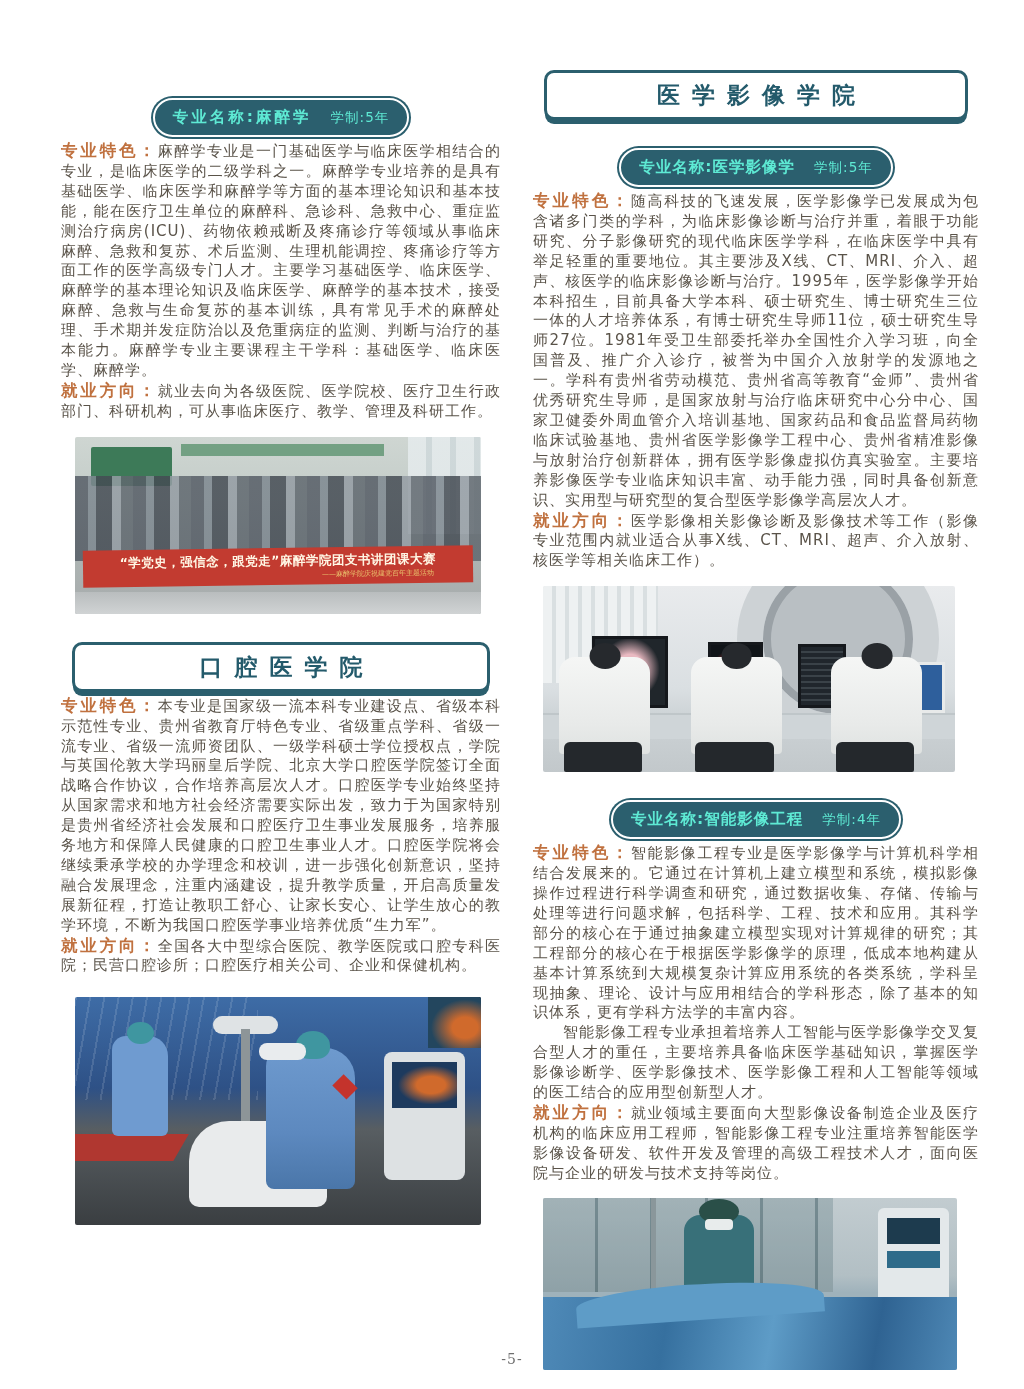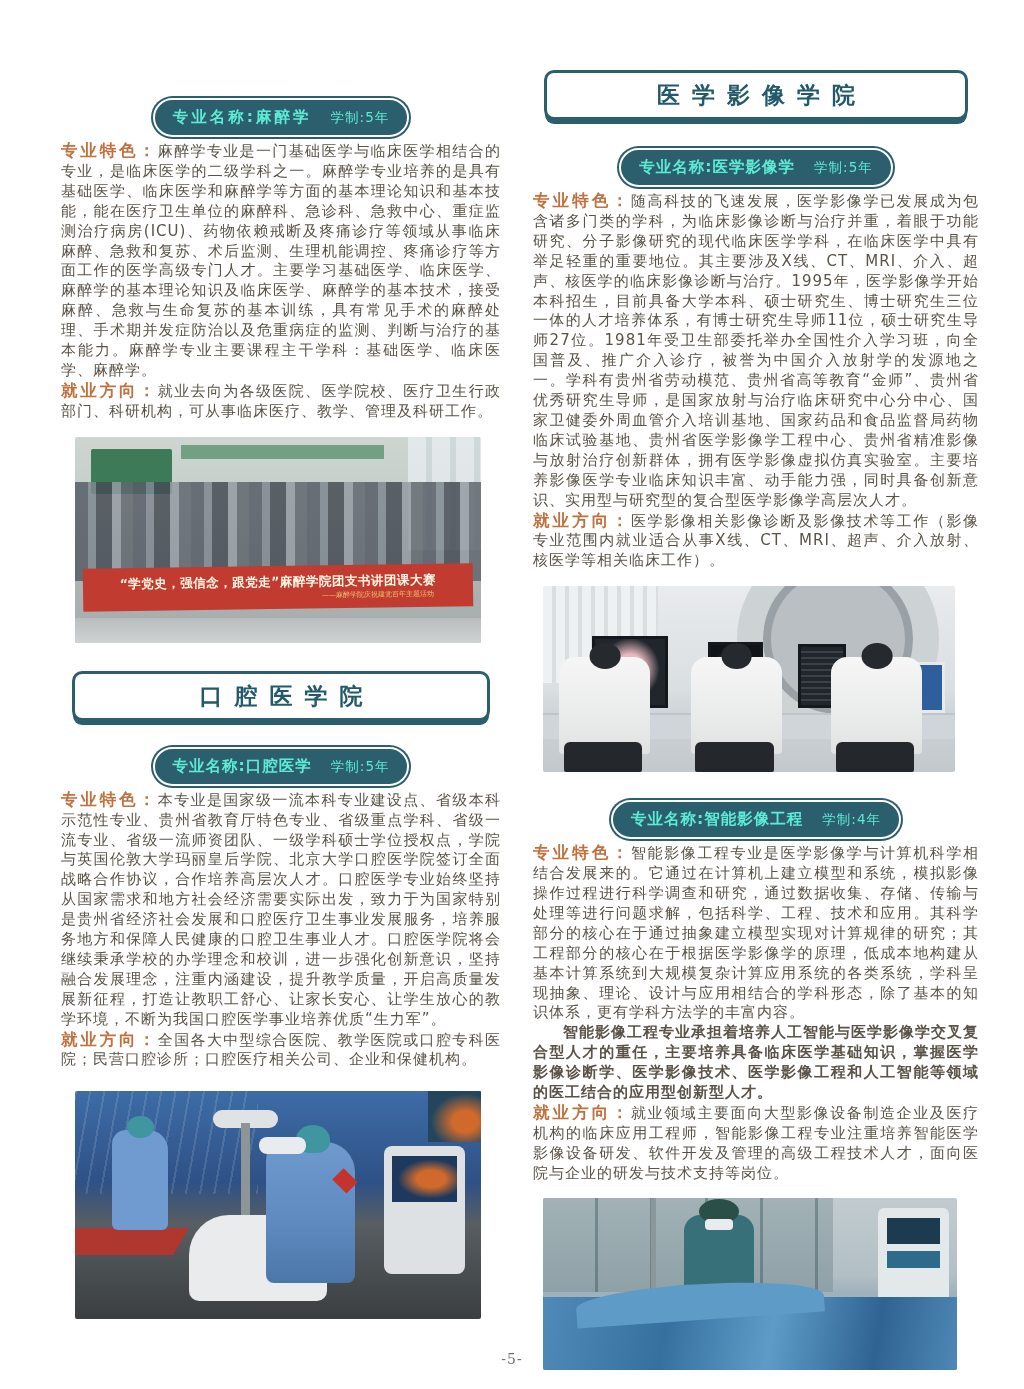--- a/index.html
+++ b/index.html
@@ -19,27 +19,27 @@
   .pill{display:inline-block;background:#2b5f6e;border:2px solid #ffffff;box-shadow:0 0 0 2px #2b5f6e;
         border-radius:22px;padding:7px 18px 7px 18px;color:#5eead4;}
   .pill .major{font-size:15.5px;font-weight:bold;letter-spacing:1px;}
   .pill .sp{letter-spacing:3px;}
   .pill .dur{font-size:13.5px;font-weight:normal;margin-left:14px;letter-spacing:1px;}
 
   
   .body-text{margin:0;font-size:15px;line-height:19.9px;letter-spacing:1px;color:#5a5349;
              text-align:justify;text-justify:inter-ideograph;}
   .lead{color:#c0713f;font-weight:bold;font-size:16.5px;letter-spacing:2.5px;}
-  .indent{text-indent:2em;font-weight:bold;}
+  .indent{text-indent:2em;}
 
   
   .photo{position:relative;overflow:hidden;border-radius:2px;}
 
   
-  .p1{margin:15px 0 0 14px;width:406px;height:206px;background:linear-gradient(180deg,#cfd6d2 0%,#c3ccc8 35%,#aeb6b4 60%,#a7abac 100%);}
+  .p1{margin:15px 0 0 14px;width:406px;height:177px;background:linear-gradient(180deg,#cfd6d2 0%,#c3ccc8 35%,#aeb6b4 60%,#a7abac 100%);}
   .p1-board{position:absolute;left:4%;top:6%;width:20%;height:22%;background:#3d7a58;border-radius:2px;}
   .p1-strip{position:absolute;left:26%;top:4%;width:50%;height:7%;background:#4d8a62;opacity:.7;}
   .p1-win{position:absolute;right:0;top:0;width:18%;height:55%;background:repeating-linear-gradient(90deg,#e7edef 0 18px,#cfd9dc 18px 24px);opacity:.8;}
   .p1-crowd{position:absolute;left:0;top:22%;width:100%;height:48%;
             background:repeating-linear-gradient(90deg,#565d66 0 13px,#7e8890 13px 21px,#454c54 21px 37px,#949ca3 37px 46px,#60686f 46px 58px);
             opacity:.85;}
   .p1-banner{position:absolute;left:2%;bottom:16%;width:96%;height:21%;background:#c23b30;transform:rotate(-0.8deg);
              color:#fff6e4;display:flex;flex-direction:column;justify-content:center;}
   .p1-banner .l1{font-size:12.5px;font-weight:bold;text-align:center;letter-spacing:0.5px;white-space:nowrap;}
   .p1-banner .l2{font-size:7px;color:#e9c16c;text-align:right;padding-right:10%;}
@@ -135,26 +135,20 @@
         <span class="l1">“学党史，强信念，跟党走”麻醉学院团支书讲团课大赛</span>
         <span class="l2">——麻醉学院庆祝建党百年主题活动</span>
       </div>
       <div class="p1-floor"></div>
     </div>
 
     <div class="dept-box mt56">
       <span class="dept-title">口腔医学院</span>
     </div>
 
-    <div class="pill-row mt26">
-      <div class="pill">
-        <span class="major">专业名称:口腔医学</span>
-        <span class="dur">学制:5年</span>
-      </div>
-    </div>
 
     <p class="body-text mt20">
       <span class="lead">专业特色：</span><span>本专业是国家级一流本科专业建设点、省级本科示范性专业、贵州省教育厅特色专业、省级重点学科、省级一流专业、省级一流师资团队、一级学科硕士学位授权点，学院与英国伦敦大学玛丽皇后学院、北京大学口腔医学院签订全面战略合作协议，合作培养高层次人才。口腔医学专业始终坚持从国家需求和地方社会经济需要实际出发，致力于为国家特别是贵州省经济社会发展和口腔医疗卫生事业发展服务，培养服务地方和保障人民健康的口腔卫生事业人才。口腔医学院将会继续秉承学校的办学理念和校训，进一步强化创新意识，坚持融合发展理念，注重内涵建设，提升教学质量，开启高质量发展新征程，打造让教职工舒心、让家长安心、让学生放心的教学环境，不断为我国口腔医学事业培养优质“生力军”。</span>
     </p>
     <p class="body-text">
       <span class="lead">就业方向：</span><span>全国各大中型综合医院、教学医院或口腔专科医院；民营口腔诊所；口腔医疗相关公司、企业和保健机构。</span>
     </p>
 
     <div class="photo p2">
       <div class="p2-scrib"></div>

